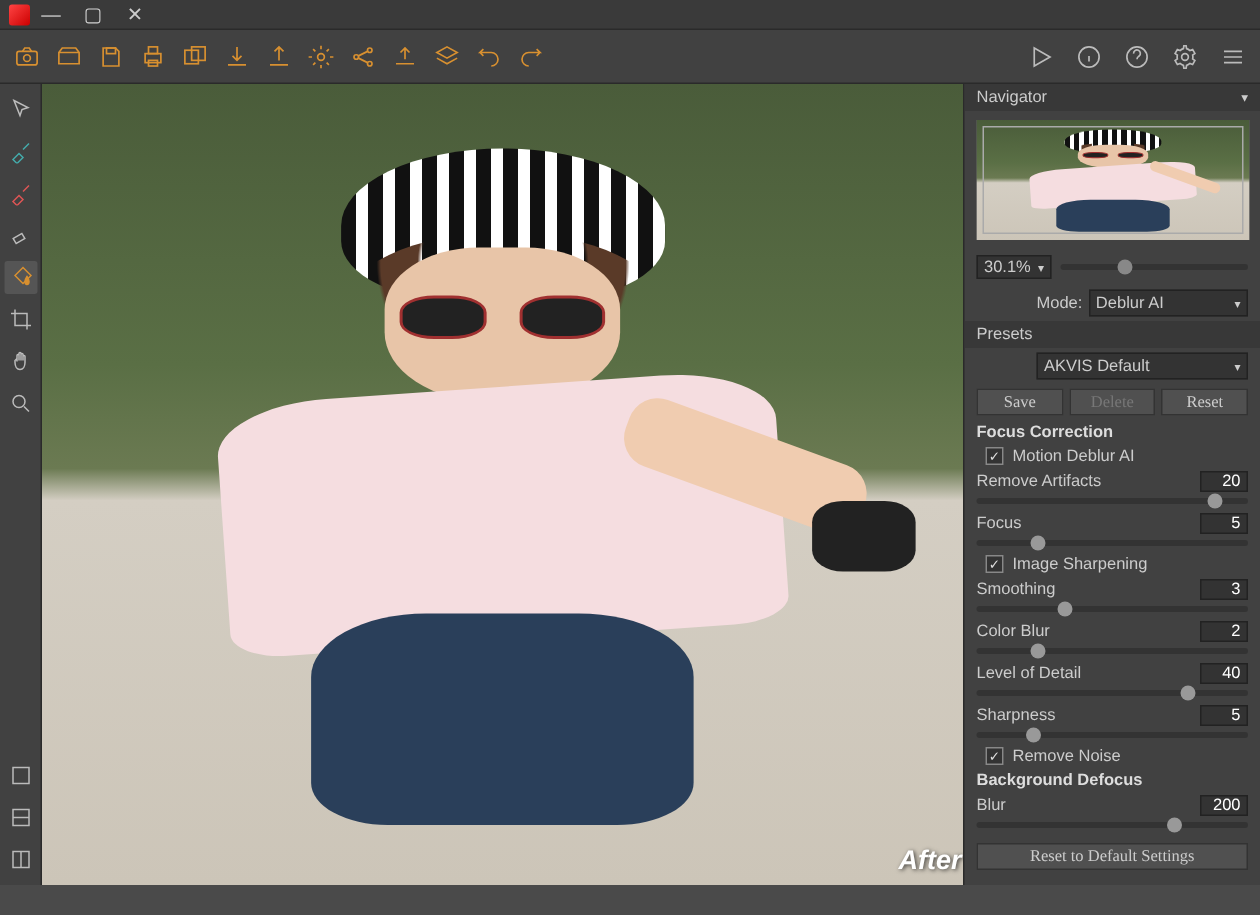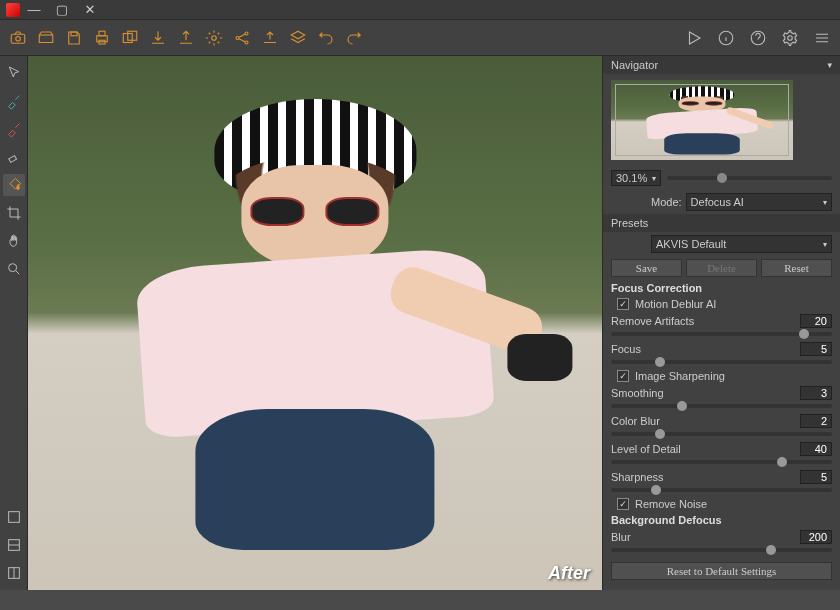--- a/index.html
+++ b/index.html
@@ -23,39 +23,39 @@
 .lefttools .lt { width: 22px; height: 22px; display: flex; align-items: center; justify-content: center; cursor: pointer; border-radius: 2px; }
 .lefttools .lt.active { background: #555; }
 .lefttools .lt svg { width: 16px; height: 16px; stroke: #bbb; fill: none; stroke-width: 1.5; }
 
 .canvas { flex: 1; background: #555; display: flex; position: relative; }
 .halves { display: flex; width: 100%; }
 .half { flex: 1; position: relative; overflow: hidden; }
 .half + .half { border-left: 1px solid #888; }
 .half .label { position: absolute; bottom: 6px; font-size: 18px; font-weight: bold; color: #fff; text-shadow: 1px 1px 3px rgba(0,0,0,.7); font-style: italic; }
 .half .label.left { left: 8px; }
-.half .label.right { right: 12px; }
+.half .label.right { right: 1px; }
 .scene { position: absolute; inset: 0; }
 .scene .bg { position: absolute; inset: 0; background: linear-gradient(180deg, #4a5c3a 0%, #5a6f45 35%, #6b7a52 48%, #d4cec3 52%, #ccc5b8 100%); }
 .scene.blurry .bg { filter: blur(4px); }
 .scene .kid { position: absolute; left: 50%; top: 8%; transform: translateX(-50%); width: 80%; height: 88%; }
 .helmet { position: absolute; left: 28%; top: 0; width: 44%; height: 22%; background: repeating-linear-gradient(90deg,#111 0 10px,#fff 10px 18px); border-radius: 50% 50% 40% 40%; }
 .face { position: absolute; left: 34%; top: 14%; width: 32%; height: 22%; background: #e8c5a8; border-radius: 40% 40% 45% 45%; }
 .hair { position: absolute; left: 28%; top: 12%; width: 44%; height: 22%; background: radial-gradient(circle at 50% 20%, transparent 40%, #5a3a28 42% 60%, transparent 62%); border-radius: 50%; }
 .glasses { position: absolute; left: 36%; top: 21%; width: 28%; height: 6%; }
 .glasses span { position:absolute; top:0; width:42%; height:100%; background:#222; border-radius:40%; border:2px solid #a03030; }
 .glasses span:first-child{left:0}.glasses span:last-child{right:0}
 .shirt { position: absolute; left: 12%; top: 34%; width: 76%; height: 36%; background: #f5dde0; border-radius: 20% 20% 10% 10%; transform: rotate(-4deg); }
 .arm { position: absolute; right: 0; top: 40%; width: 34%; height: 10%; background: #f0ccb0; border-radius: 20px; transform: rotate(20deg); }
 .jeans { position: absolute; left: 24%; top: 66%; width: 52%; height: 30%; background: #2a3f5a; border-radius: 30% 30% 20% 20%; }
 .glove { position:absolute; right:-6%; top:50%; width:14%; height:10%; background:#222; border-radius:30%; }
 .scene.blurry .kid { filter: blur(3px); }
 .leftwrap { display:flex; flex-direction:column; }
 
-.panel { width: 238px; background: #414141; border-left: 1px solid #2a2a2a; font-size: 11px; color: #ccc; display: flex; flex-direction: column; overflow-y: auto; }
+.panel { width: 198px; background: #414141; border-left: 1px solid #2a2a2a; font-size: 11px; color: #ccc; display: flex; flex-direction: column; overflow-y: auto; }
 .panel::-webkit-scrollbar{width:10px}.panel::-webkit-scrollbar-thumb{background:#666;border-radius:4px}
 .section-head { background: #383838; padding: 3px 8px; font-size: 11px; display:flex; align-items:center; }
 .section-head .tri { margin-left:auto; font-size:9px; }
 .navigator { padding: 6px 8px; }
 .nav-thumb { width: 182px; height: 80px; background: #666; position: relative; overflow: hidden; }
 .nav-thumb .scene { transform: scale(.35); transform-origin: top left; width: 520px; height: 230px; }
 .nav-thumb .viewport { position:absolute; inset:4px; border:1px solid #aaa; }
 .zoom-row { display:flex; align-items:center; gap:6px; padding:4px 8px; }
 .zoom-val { background:#333; border:1px solid #222; padding:1px 4px; width:50px; display:flex; justify-content:space-between; align-items:center; }
 .zoom-val .tri { font-size:8px; }
@@ -328,21 +328,21 @@
           <span class="tri">▾</span>
         </div>
       <div class="slider-mini">
           <div class="thumb" style="left:30%"></div>
         </div>
     </div>
 
     <div class="row">
       <label>Mode:</label>
       <div class="dropdown">
-          <span>Defocus AI</span>
+          <span>Deblur AI</span>
           <span class="tri">▾</span>
         </div>
     </div>
 
     <div class="section-head">
         <span>Presets</span>
       </div>
     <div class="row">
         <div class="dropdown">
           <span>AKVIS Default</span>

